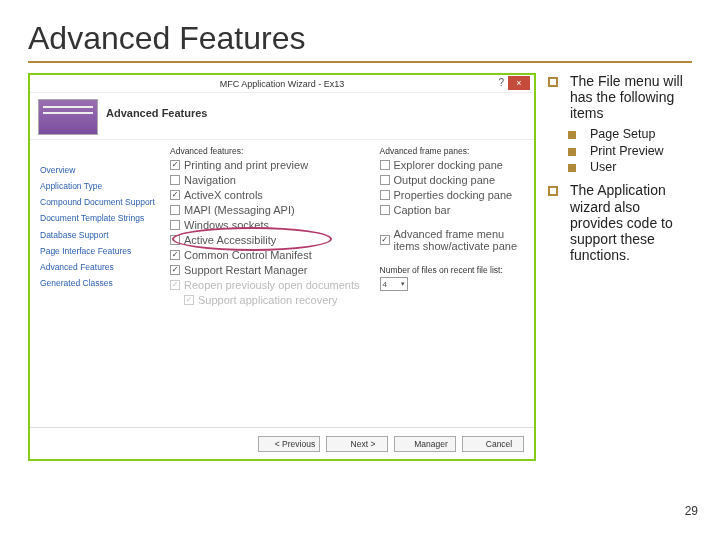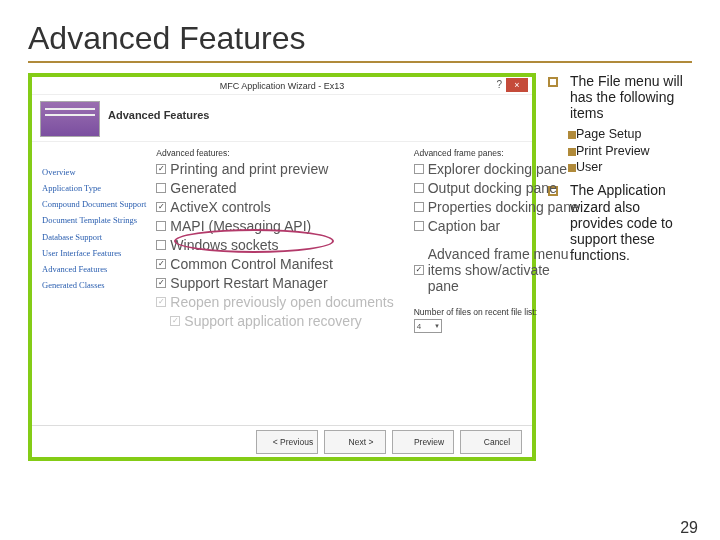--- a/index.html
+++ b/index.html
@@ -31,21 +31,21 @@
     margin: 4px 0 10px 0;
   }
   .content {
     display: flex;
     gap: 12px;
   }
   
   .wizard {
     width: 508px;
     height: 388px;
-    border: 4px solid #84cc16;
+    border: 2px solid #84cc16;
     background: #fff;
     font-family: "Segoe UI", Tahoma, sans-serif;
     font-size: 9px;
     color: #555;
     position: relative;
     display: flex;
     flex-direction: column;
   }
   .wizard-titlebar {
     height: 18px;
@@ -92,32 +92,32 @@
     padding: 6px 10px 4px 10px;
     gap: 10px;
   }
   .wizard-nav {
     width: 120px;
     padding-top: 16px;
     font-size: 8.5px;
     color: #2b5fb0;
     line-height: 1.9;
   }
-  .wizard-nav div { white-space: nowrap; font-family: Liberation Serif, serif; }
+  .wizard-nav div { white-space: nowrap; }
   .wizard-main {
     flex: 1;
     display: flex;
     gap: 20px;
   }
   .group-label { color:#333; font-size:8.5px; margin-bottom:2px; }
   .col { flex:1; }
   .chk-row {
     display:flex; align-items:center; gap:4px;
     margin: 3px 0;
-    font-size: 14px;
+    font-size: 11px;
     color:#555;
     white-space: nowrap;
   }
   .chk {
     width: 10px; height: 10px; border: 1px solid #999; background:#fff; flex:0 0 10px;
     display:flex; align-items:center; justify-content:center; font-size:8px; line-height:1; color:#333;
   }
   .chk.checked::before { content:"✓"; font-size:8px; }
   .chk.disabled { border-color:#ccc; color:#ccc; }
   .chk.disabled.checked::before { color:#bbb; }
@@ -135,46 +135,46 @@
     font-size:8px; justify-content:space-between; padding:0 2px;
   }
   .spin .arrow { font-size:7px; color:#555; }
   .wizard-footer {
     height: 32px;
     border-top: 1px solid #ddd;
     display:flex; align-items:center; justify-content:flex-end;
     gap: 6px; padding: 0 10px;
   }
   .wbtn {
-    min-width: 62px; height: 24px;
+    min-width: 62px; height: 16px;
     border: 1px solid #aaa;
     background: #f5f5f5;
     font-size: 8.5px;
     display:flex; align-items:center; justify-content:center;
     color:#333;
     padding-left:12px;
   }
   
   .notes {
     flex: 1;
     font-size: 14px;
     font-family: Verdana, sans-serif;
     color: #222;
     line-height: 1.15;
   }
   .bullet-top {
     display:flex; gap:12px; margin-bottom:6px;
   }
   .sq { width:10px; height:10px; border:2px solid #b08a3a; margin-top:4px; flex:0 0 10px; }
   .sub-list { margin: 4px 0 8px 20px; font-size: 12.5px; }
-  .sub-item { display:flex; gap:0; margin-bottom:2px; }
+  .sub-item { display:flex; gap:14px; margin-bottom:2px; }
   .sub-sq { width:8px; height:8px; background:#b08a3a; margin-top:4px; flex:0 0 8px; }
   .page-num {
-    position:absolute; right: 22px; bottom: 3px;
-    font-size: 16px; color:#333;
+    position:absolute; right: 22px; bottom: 22px;
+    font-size: 12px; color:#333;
   }
 </style>
 </head>
 <body>
 
 <div class="slide">
   <h1 class="title">Advanced Features</h1>
   <hr class="title-rule">
 
   <div class="content">
@@ -190,47 +190,51 @@
         <div class="wizard-heading">Advanced Features</div>
       </div>
 
       <div class="wizard-body" style="position:relative;">
         <div class="wizard-nav">
           <div>Overview</div>
           <div>Application Type</div>
           <div>Compound Document Support</div>
           <div>Document Template Strings</div>
           <div>Database Support</div>
-          <div>User Interface Features</div>
+          <div>Page Interface Features</div>
           <div>Advanced Features</div>
           <div>Generated Classes</div>
         </div>
 
         <div class="wizard-main">
           <div class="col">
             <div class="group-label">Advanced features:</div>
             <div class="chk-row">
                 <span class="chk checked"></span>
                 <span>Printing and print preview</span>
               </div>
             <div class="chk-row">
                 <span class="chk"></span>
-                <span>Generated</span>
+                <span>Navigation</span>
               </div>
             <div class="chk-row">
                 <span class="chk checked"></span>
                 <span>ActiveX controls</span>
               </div>
             <div class="chk-row">
                 <span class="chk"></span>
                 <span>MAPI (Messaging API)</span>
               </div>
             <div class="chk-row">
                 <span class="chk"></span>
                 <span>Windows sockets</span>
+              </div>
+            <div class="chk-row">
+                <span class="chk"></span>
+                <span>Active Accessibility</span>
               </div>
             <div class="chk-row">
                 <span class="chk checked"></span>
                 <span>Common Control Manifest</span>
               </div>
             <div class="chk-row">
                 <span class="chk checked"></span>
                 <span>Support Restart Manager</span>
               </div>
             <div class="chk-row" style="">
@@ -274,21 +278,21 @@
             </div>
           </div>
         </div>
 
         <div class="circle-anno"></div>
       </div>
 
       <div class="wizard-footer">
         <div class="wbtn">&lt; Previous</div>
         <div class="wbtn">Next &gt;</div>
-        <div class="wbtn">Preview</div>
+        <div class="wbtn">Manager</div>
         <div class="wbtn">Cancel</div>
       </div>
     </div>
 
     <div class="notes">
       <div class="bullet-top">
         <span class="sq"></span>
         <span>The File menu will has the following items</span>
       </div>
       <div class="sub-list">

